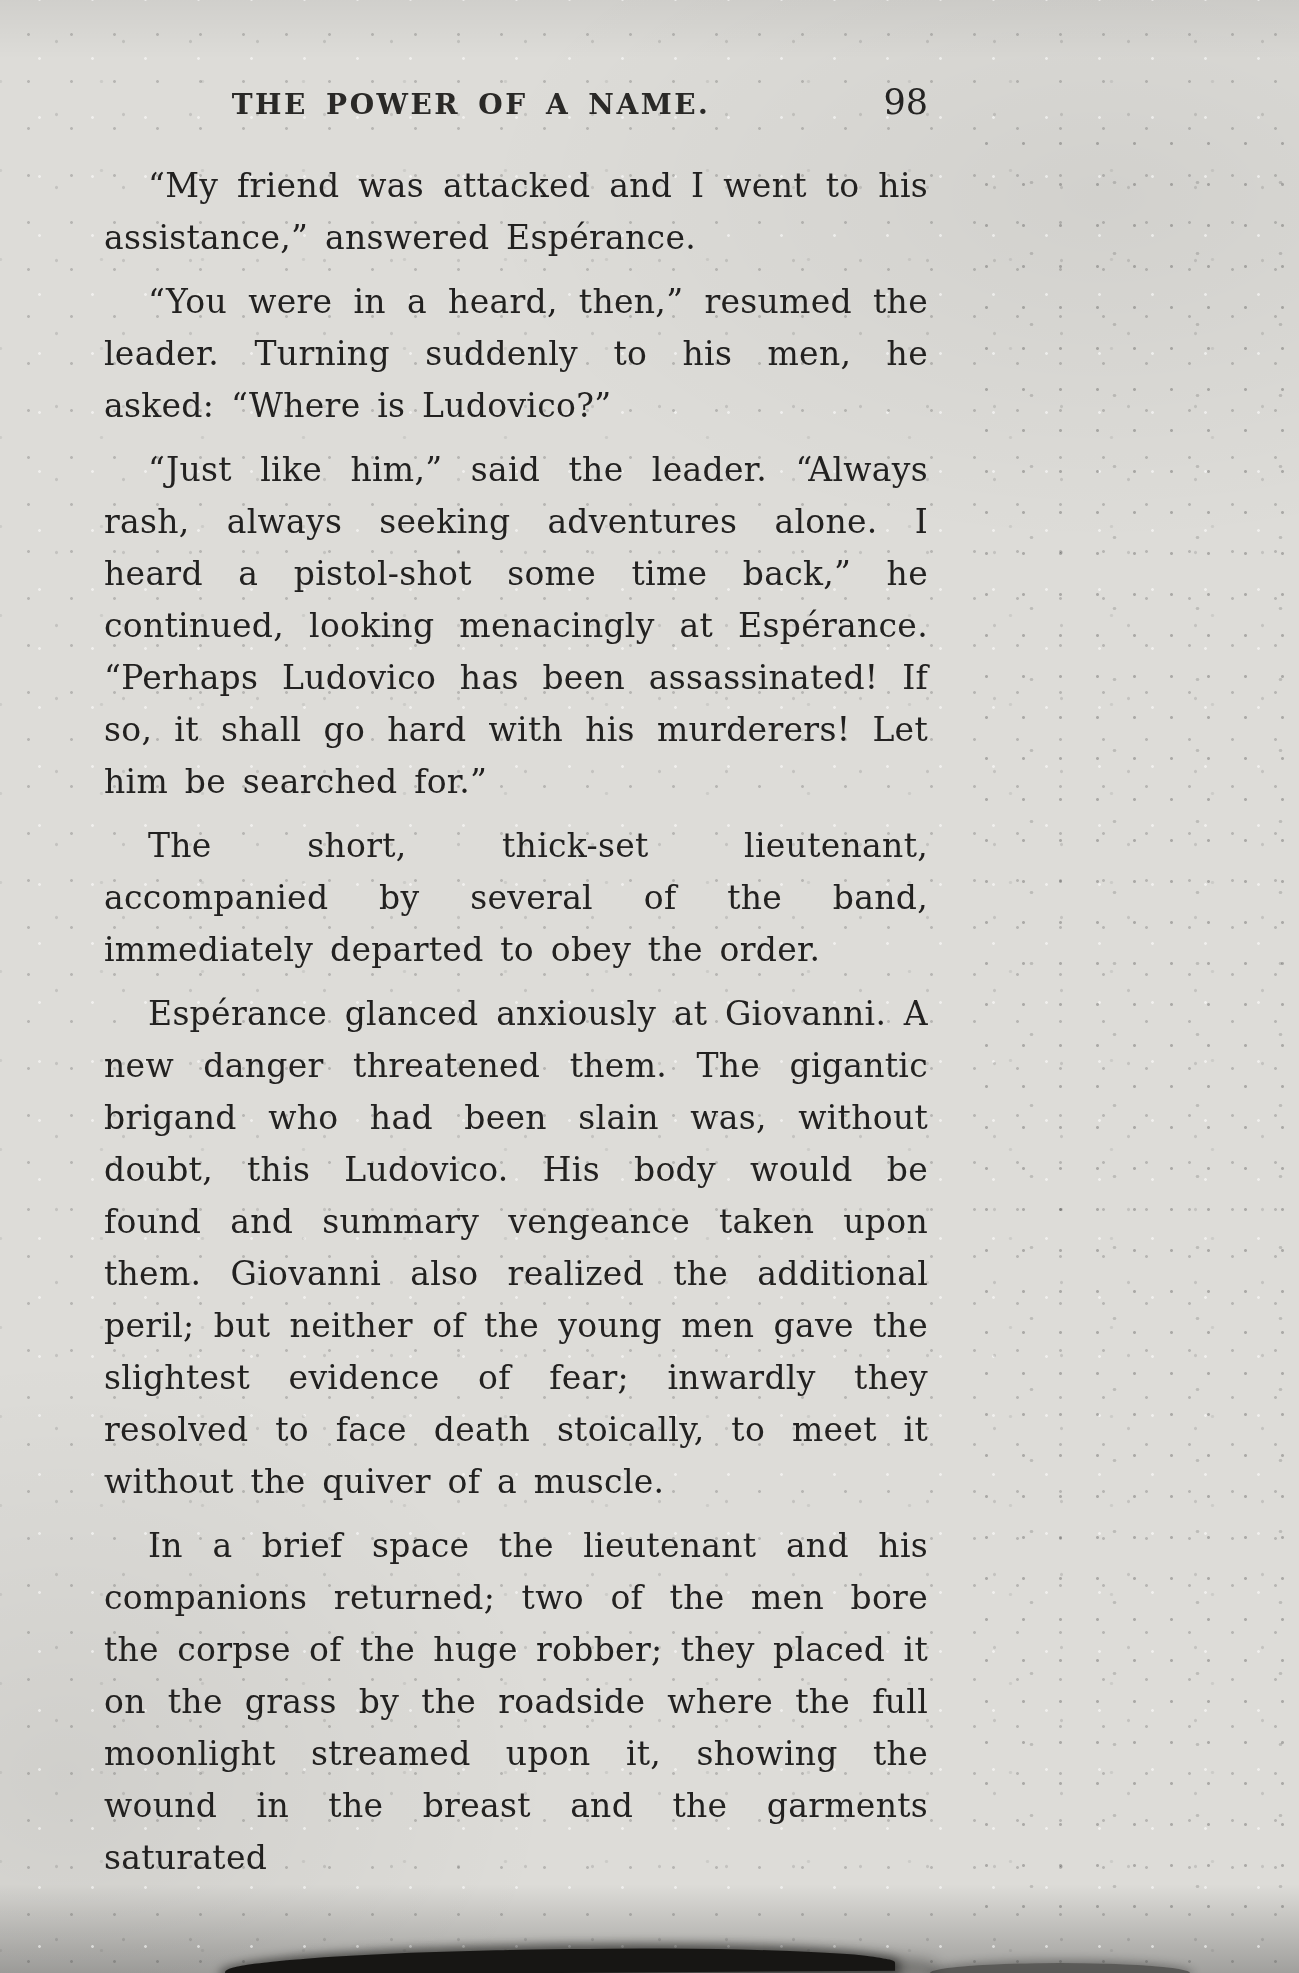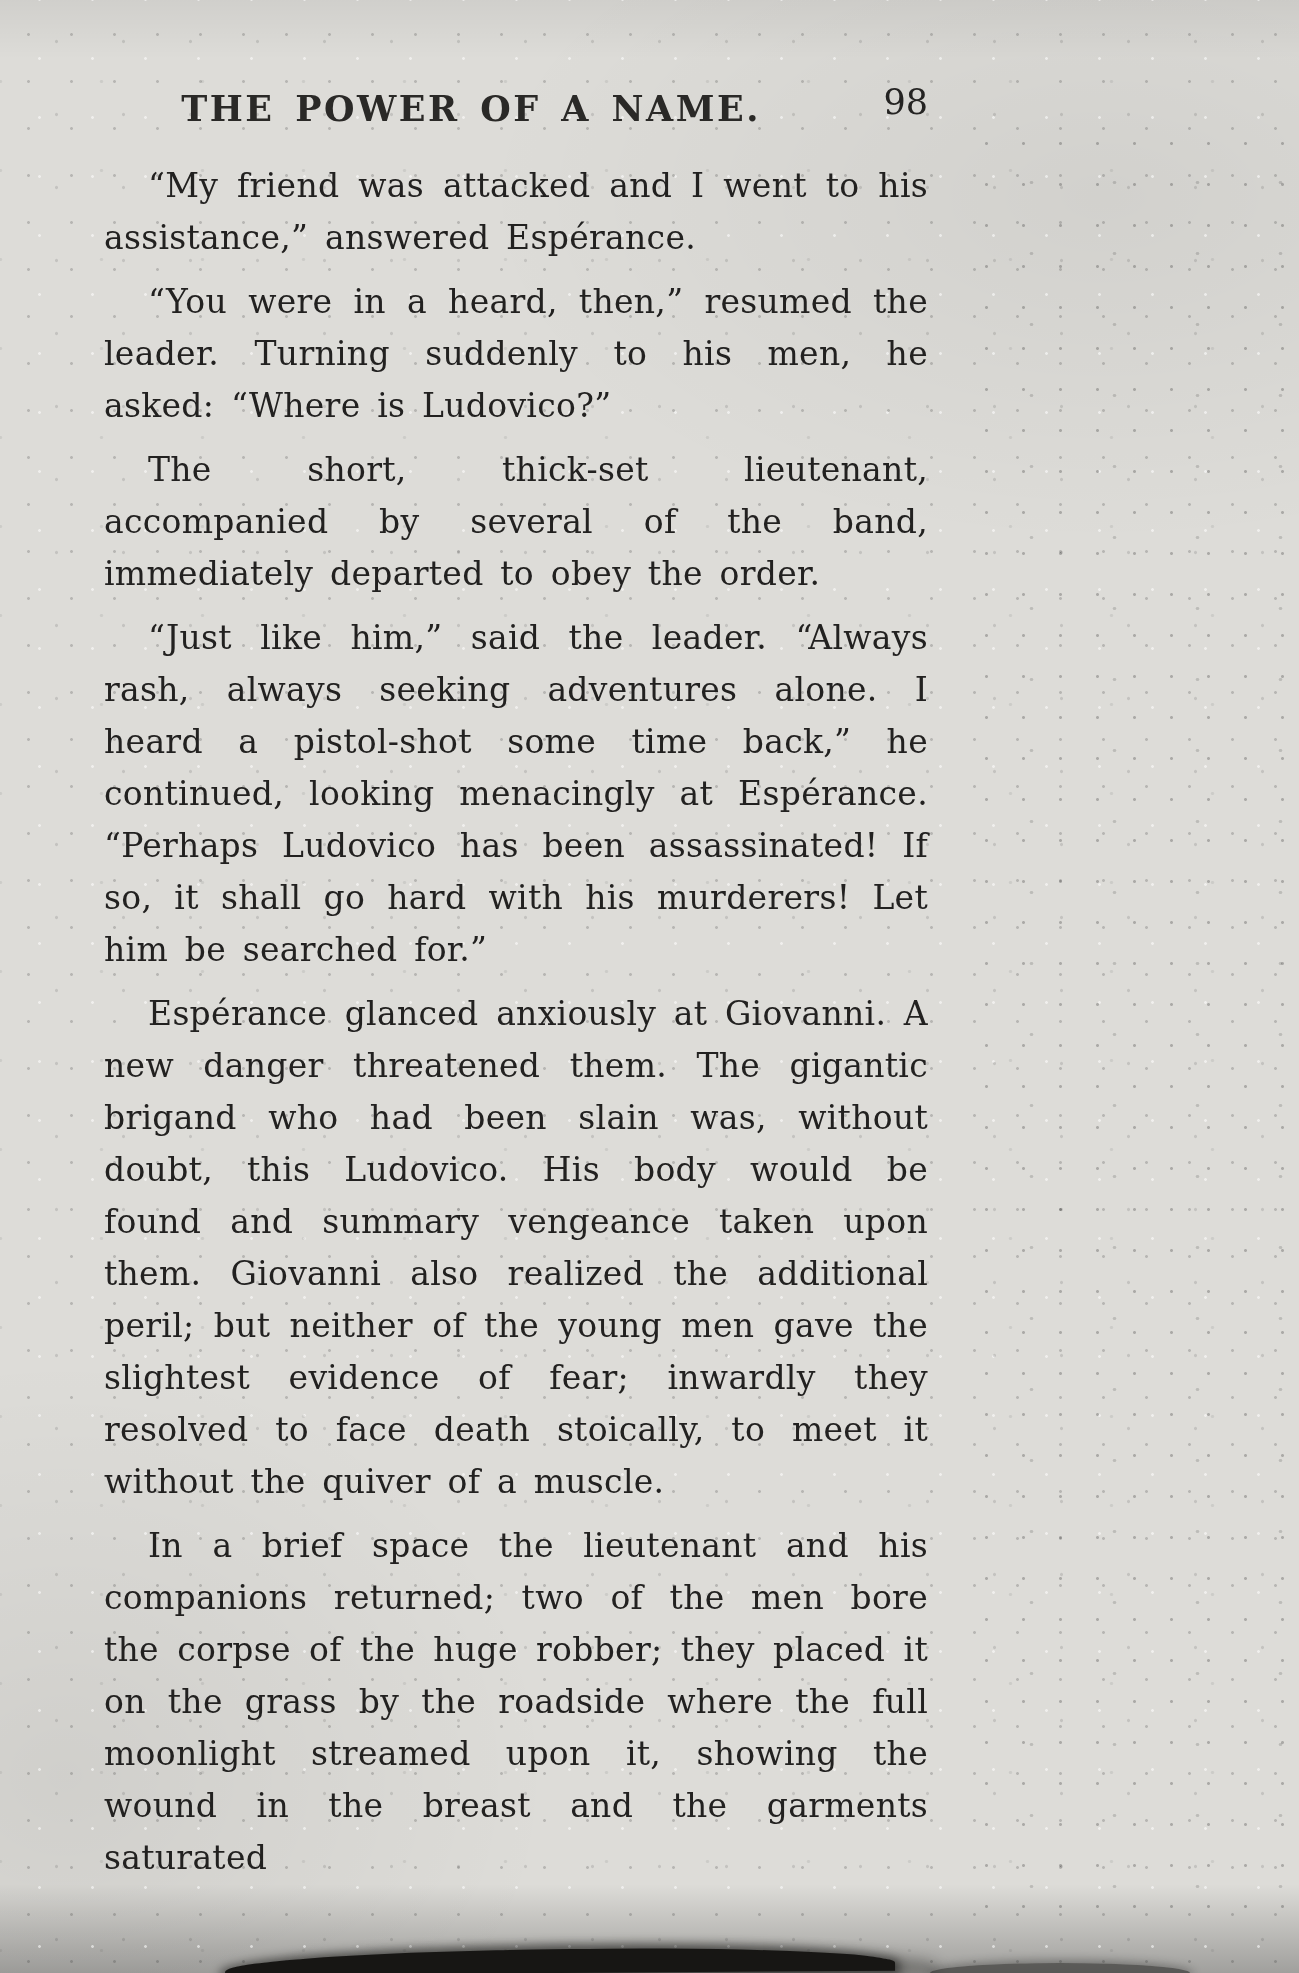--- a/index.html
+++ b/index.html
@@ -32,21 +32,21 @@
     left: 92px;
     width: 848px;
     height: 44px;
   }
   .running-title {
     position: absolute;
     left: 0;
     right: 90px;
     top: 6px;
     text-align: center;
-    font-size: 35px;
+    font-size: 28px;
     font-weight: bold;
     letter-spacing: 2.5px;
     word-spacing: 6px;
     color: #2a2927;
   }
   .page-number {
     position: absolute;
     right: 12px;
     top: 0;
     font-size: 35px;
@@ -109,22 +109,22 @@
 <div class="page">
 
   <div class="header">
     <div class="running-title">THE POWER OF A NAME.</div>
     <div class="page-number">98</div>
   </div>
 
   <div class="text-block">
     <p>“My friend was attacked and I went to his assistance,” answered Espérance.</p>
     <p>“You were in a heard, then,” resumed the leader. Turning suddenly to his men, he asked: “Where is Ludovico?”</p>
+    <p>“Just like him,” said the leader. “Always rash, always seeking adventures alone. I heard a pistol-shot some time back,” he continued, looking menacingly at Espérance. “Perhaps Ludovico has been assassinated! If so, it shall go hard with his murderers! Let him be searched for.”</p>
     <p>The short, thick-set lieutenant, accompanied by several of the band, immediately departed to obey the order.</p>
-    <p>“Just like him,” said the leader. “Always rash, always seeking adventures alone. I heard a pistol-shot some time back,” he continued, looking menacingly at Espérance. “Perhaps Ludovico has been assassinated! If so, it shall go hard with his murderers! Let him be searched for.”</p>
     <p>Espérance glanced anxiously at Giovanni. A new danger threatened them. The gigantic brigand who had been slain was, without doubt, this Ludovico. His body would be found and summary vengeance taken upon them. Giovanni also realized the additional peril; but neither of the young men gave the slightest evidence of fear; inwardly they resolved to face death stoically, to meet it without the quiver of a muscle.</p>
     <p>In a brief space the lieutenant and his companions returned; two of the men bore the corpse of the huge robber; they placed it on the grass by the roadside where the full moonlight streamed upon it, showing the wound in the breast and the garments saturated</p>
   </div>
 
   <div class="edge-noise-right"></div>
   <div class="smudge-bottom"></div>
   <div class="smudge-bottom-right"></div>
 
 </div>
 

